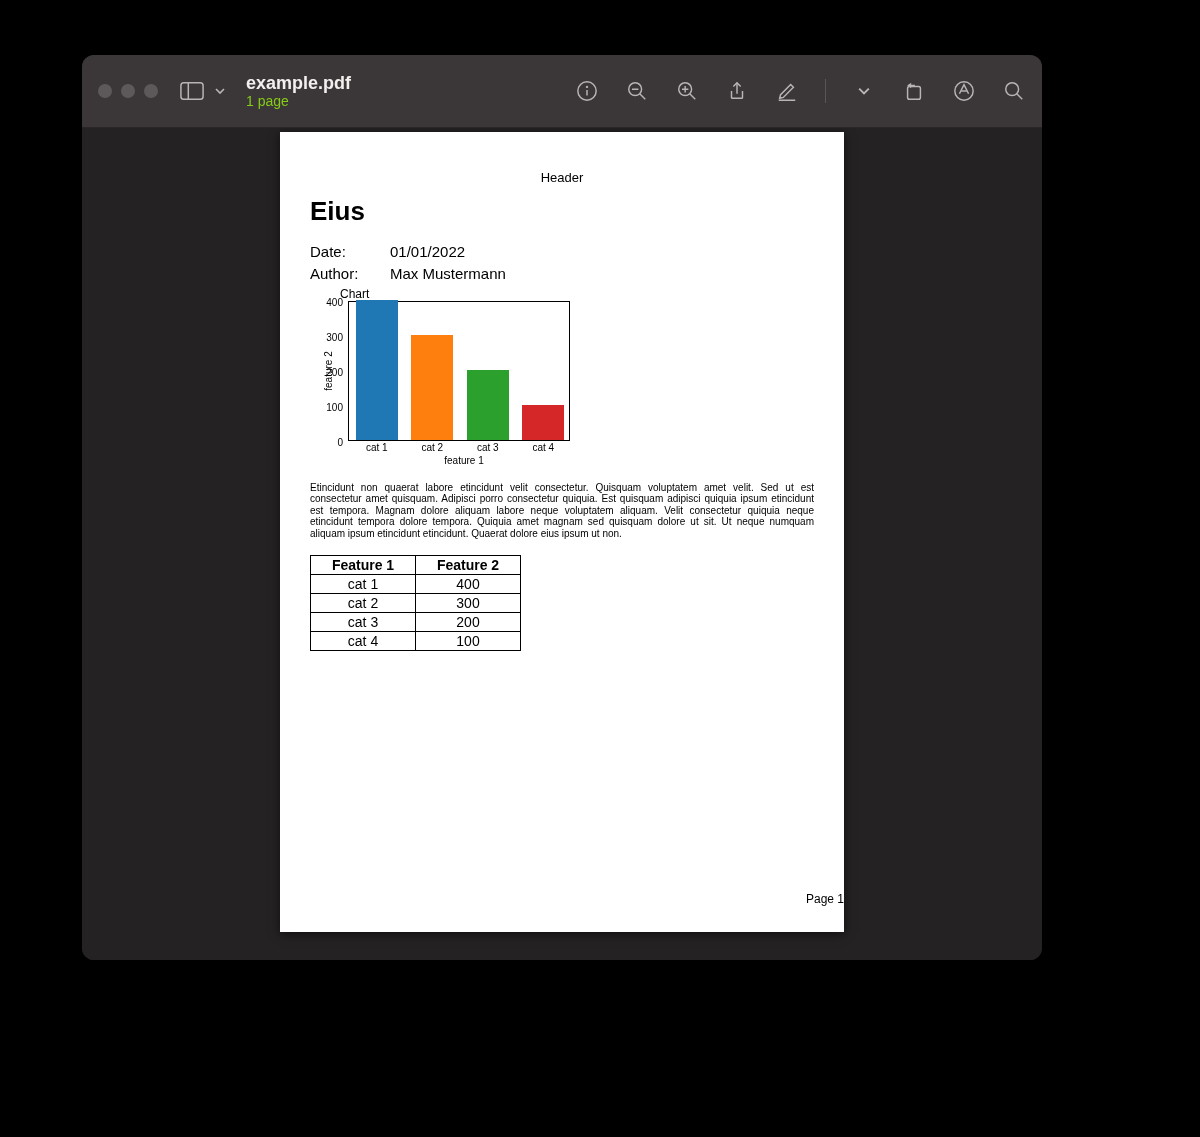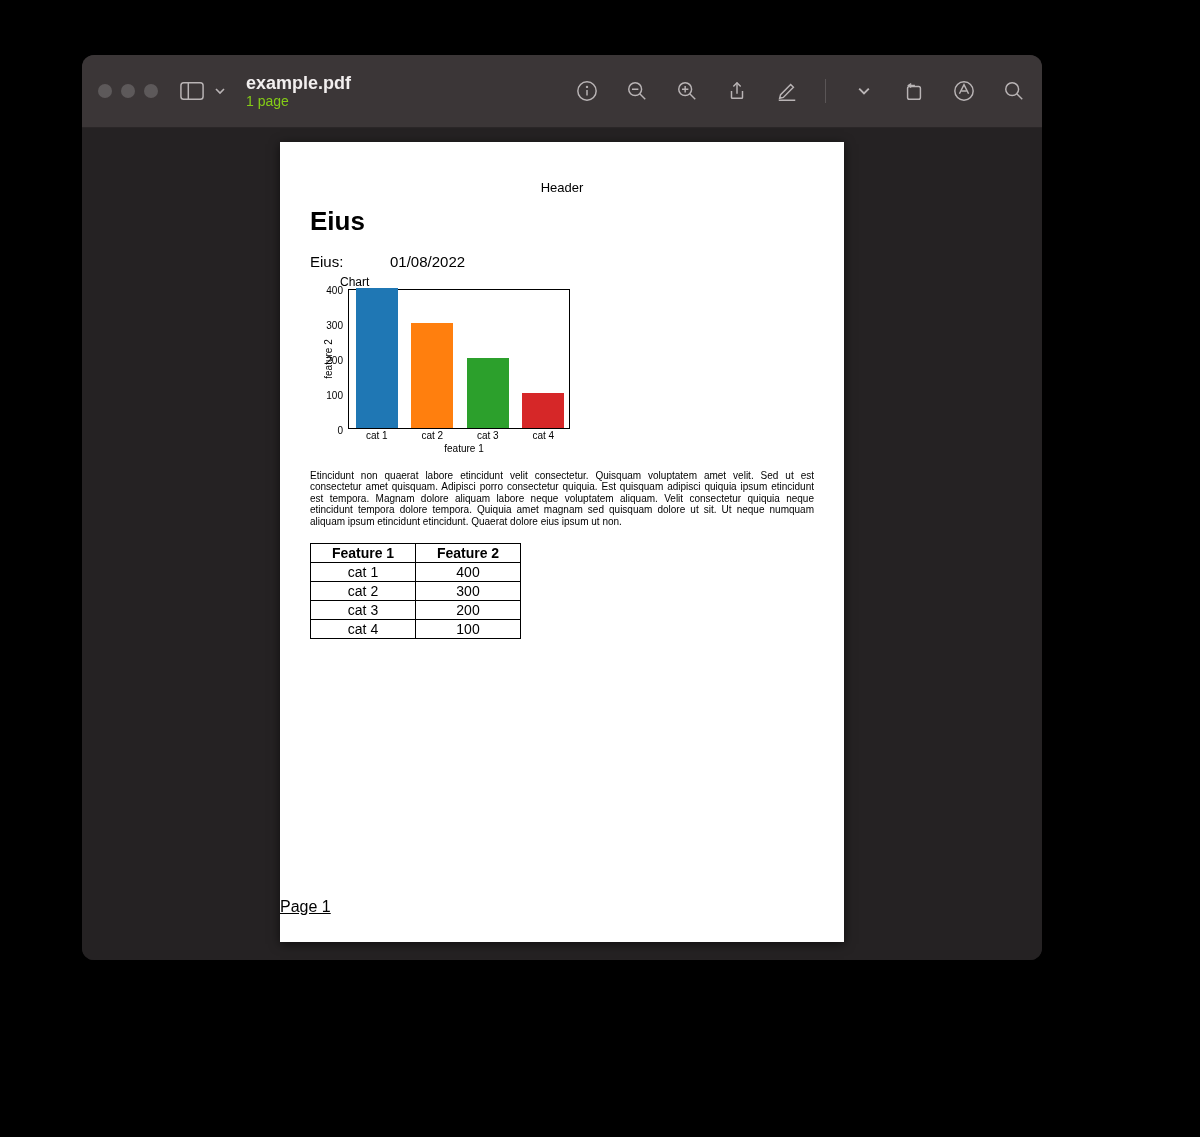--- a/index.html
+++ b/index.html
@@ -86,21 +86,21 @@
     justify-content: center;
   }
   .ic svg { width: 22px; height: 22px; stroke: #b9b4b5; fill: none; stroke-width: 1.6; }
   .chevsmall svg { width: 12px; height: 12px; }
 
   .viewport {
     flex: 1;
     background: #252223;
     display: flex;
     justify-content: center;
-    padding-top: 14px;
+    padding-top: 4px;
     overflow: hidden;
   }
   .page {
     width: 564px;
     height: 800px;
     background: #fff;
     box-shadow: 0 2px 10px rgba(0,0,0,0.6);
     position: relative;
     color: #000;
   }
@@ -108,23 +108,22 @@
     position: absolute;
     top: 38px;
     left: 0; right: 0;
     text-align: center;
     font-size: 13px;
   }
   .pg-footer {
     position: absolute;
     bottom: 26px;
     left: 0; right: 0;
-    text-align: left;
-    font-size: 16px;
-    text-decoration: underline;
+    text-align: right;
+    font-size: 12px;
   }
   .pg-body {
     position: absolute;
     left: 30px;
     right: 30px;
     top: 64px;
   }
   .doc-title {
     font-size: 26px;
     font-weight: 700;
@@ -324,22 +323,26 @@
   <div class="viewport">
     <div class="page">
       <div class="pg-header">Header</div>
       <div class="pg-footer">Page 1</div>
 
       <div class="pg-body">
         <h1 class="doc-title">Eius</h1>
 
         <div class="meta">
           <div class="row">
-            <span class="k">Eius:</span>
-            <span>01/08/2022</span>
+            <span class="k">Date:</span>
+            <span>01/01/2022</span>
+          </div>
+          <div class="row">
+            <span class="k">Author:</span>
+            <span>Max Mustermann</span>
           </div>
         </div>
 
 
         <div class="chart-wrap">
           <div class="chart-title">Chart</div>
           <div class="chart-plot" id="chart-plot">
             <span class="ylabel">feature 2</span>
           <span class="ytick" style="top: 140px;">0</span>
               <span class="ytick" style="top: 105px;">100</span>

